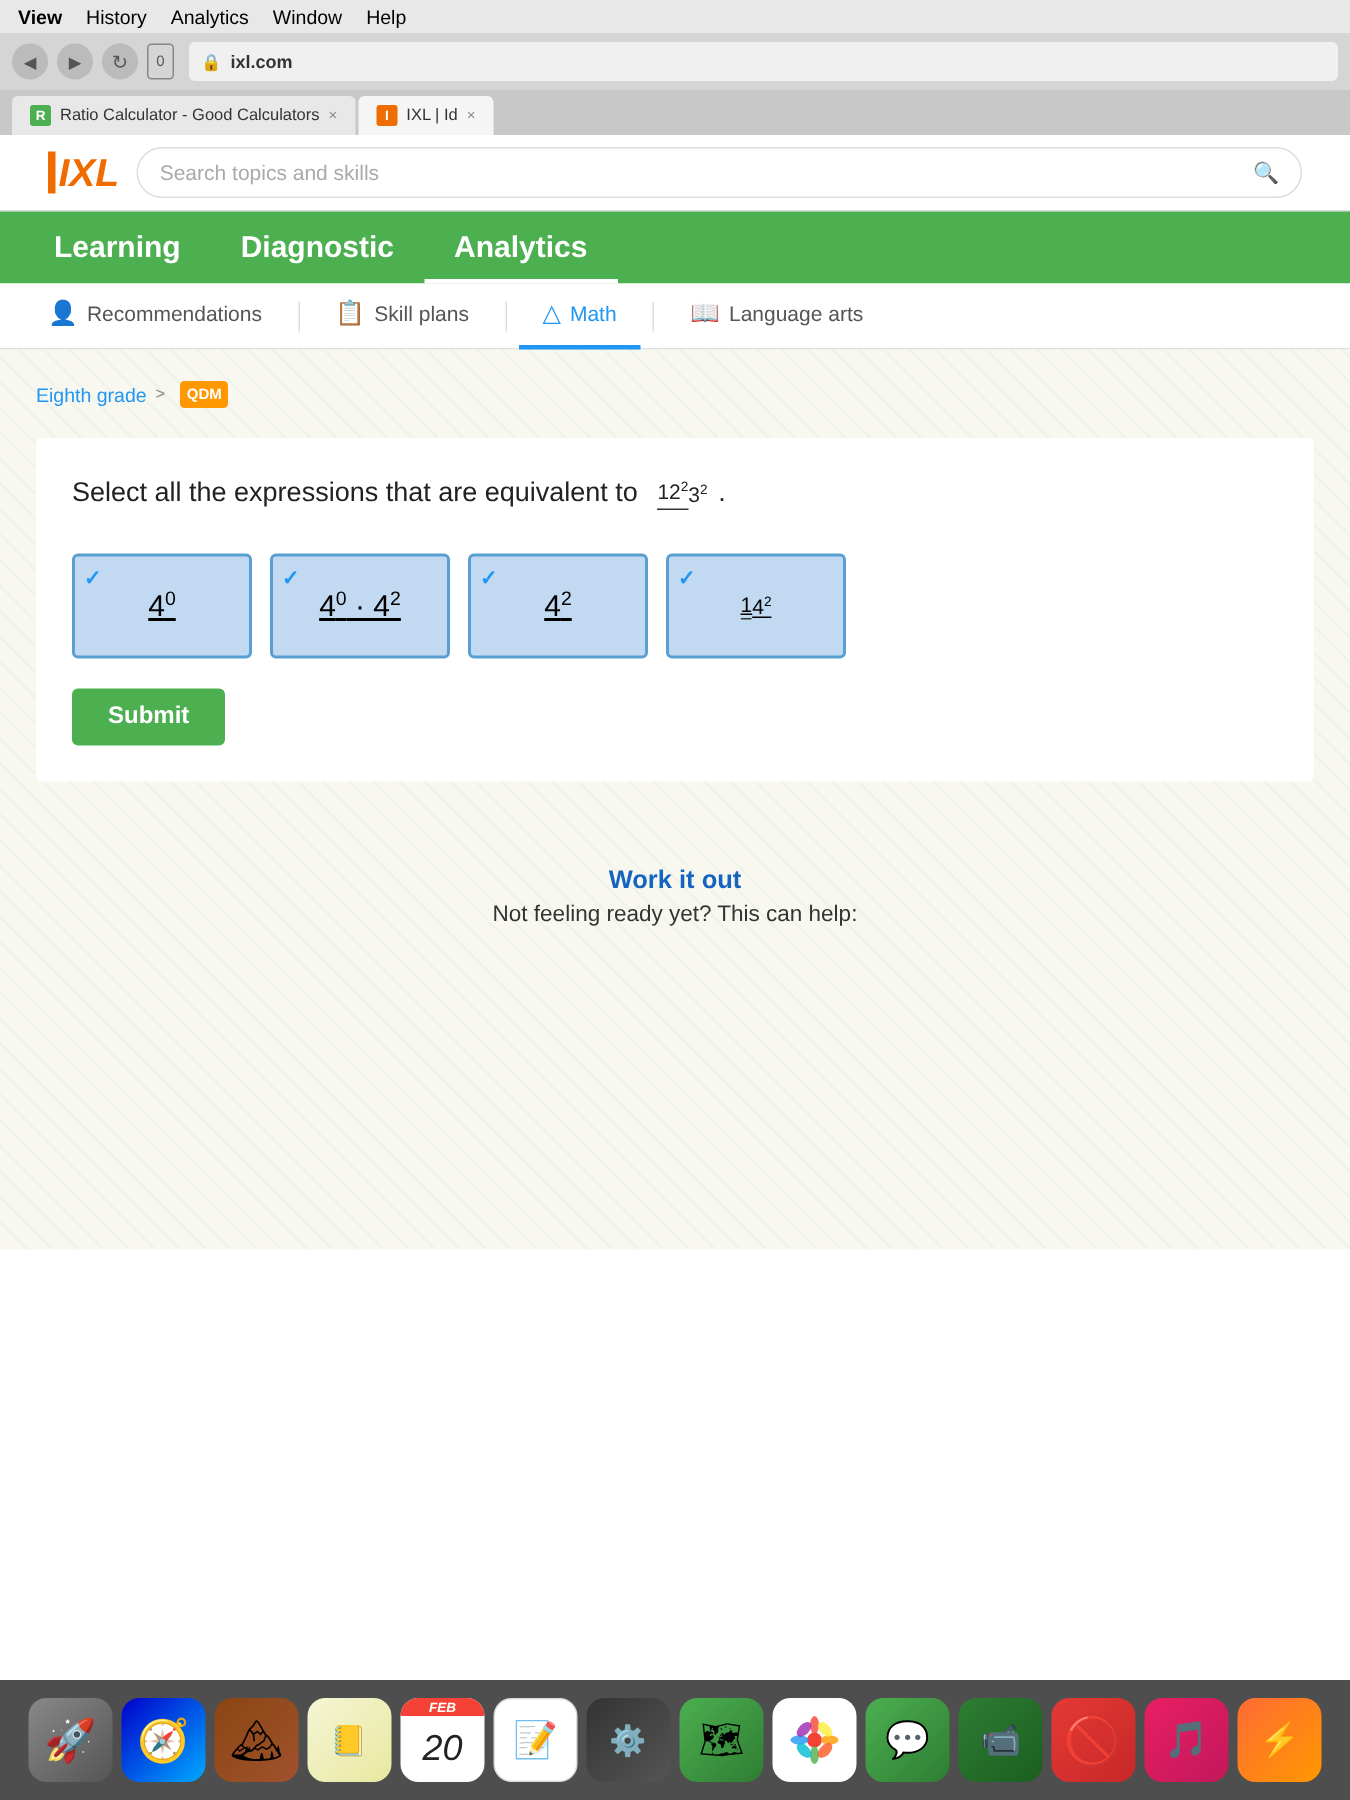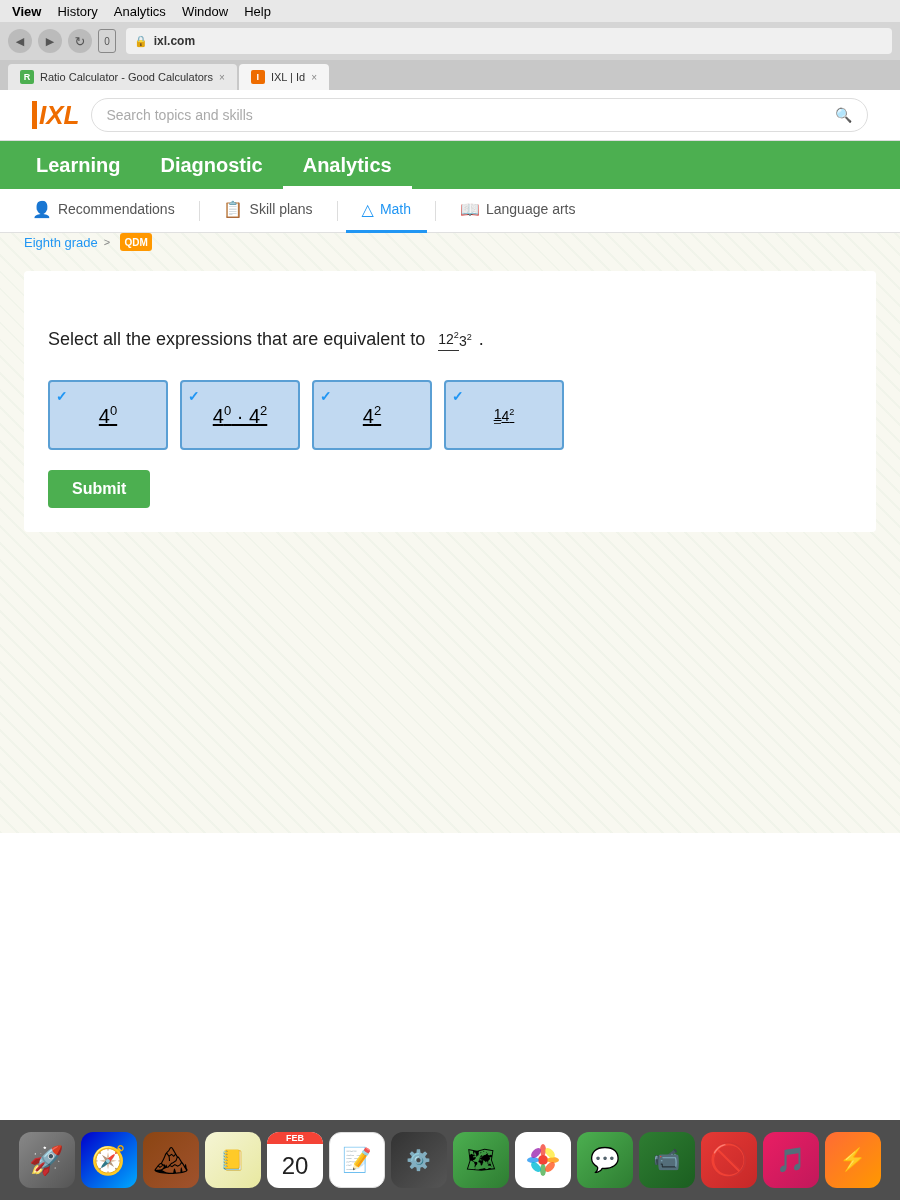--- a/index.html
+++ b/index.html
@@ -228,21 +228,21 @@
       height: 20px;
       background: #ddd;
     }
     .subnav-icon {
       font-size: 16px;
     }
 
     
     .ixl-content {
       background: #f8f8f0;
-      padding: 0 24px;
+      padding: 21px 24px;
       min-height: 600px;
       background-image: 
         repeating-linear-gradient(
           45deg,
           rgba(200, 220, 200, 0.15) 0px,
           rgba(200, 220, 200, 0.15) 2px,
           transparent 2px,
           transparent 12px
         );
     }
@@ -286,21 +286,20 @@
       background: white;
       border-radius: 4px;
       padding: 24px;
       margin-bottom: 16px;
     }
     .question-text {
       font-size: 18px;
       color: #222;
       margin-bottom: 28px;
       line-height: 1.4;
-      margin-top: 32px;
     }
     .fraction {
       display: inline-flex;
       flex-direction: row;
       align-items: center;
       vertical-align: middle;
       margin: 0 2px;
       font-size: 16px;
     }
     .fraction-num {
@@ -422,20 +421,21 @@
 
     .cal-dock {
       width: 56px;
       height: 56px;
       border-radius: 12px;
       background: white;
       display: flex;
       flex-direction: column;
       overflow: hidden;
       cursor: pointer;
+      font-style: italic;
     }
     .cal-dock-header {
       background: #f44336;
       color: white;
       font-size: 9px;
       font-weight: bold;
       text-align: center;
       padding: 1px 0;
       text-transform: uppercase;
     }
@@ -588,20 +588,24 @@
               <span class="fraction-den">4<sup>2</sup></span>
             </span>
           </div>
         </div>
       </div>
 
       
       <button class="submit-btn">Submit</button>
     </div>
 
+    <div class="work-it-out">
+      <div class="work-it-out-title">Work it out</div>
+      <div class="work-it-out-text">Not feeling ready yet? This can help:</div>
+    </div>
   </div>
 </div>
 
 <div class="mac-dock">
   <div class="dock-item dock-rocket">🚀</div>
   <div class="dock-item dock-safari">🧭</div>
   <div class="dock-item" style="background: linear-gradient(135deg, #8B4513, #A0522D); border-radius:12px; overflow:hidden; display:flex; align-items:center; justify-content:center;">
     <span style="font-size:28px;">🏔</span>
   </div>
   <div class="dock-item dock-notes" style="font-size:20px;">📒</div>

